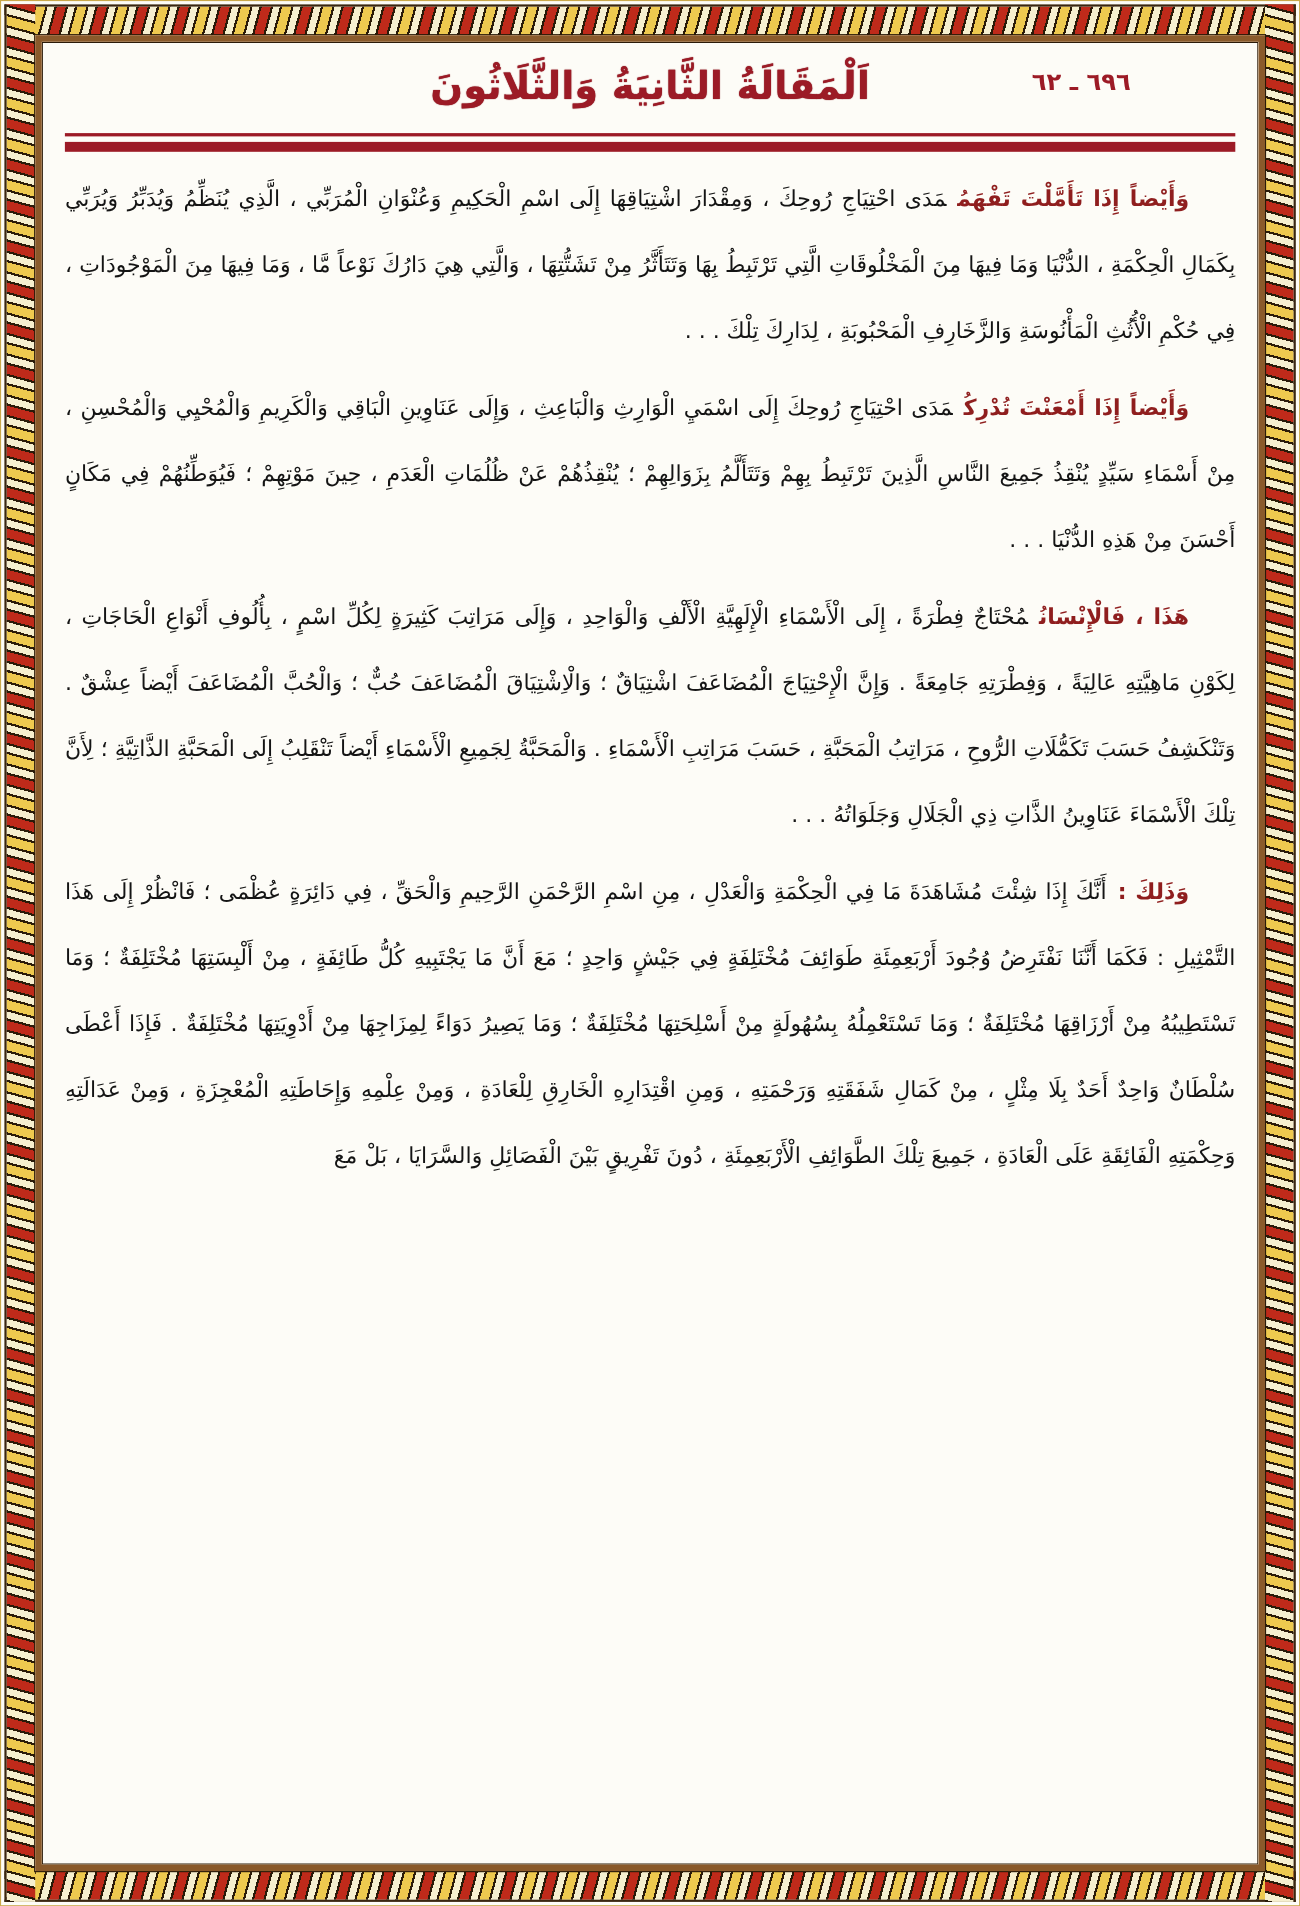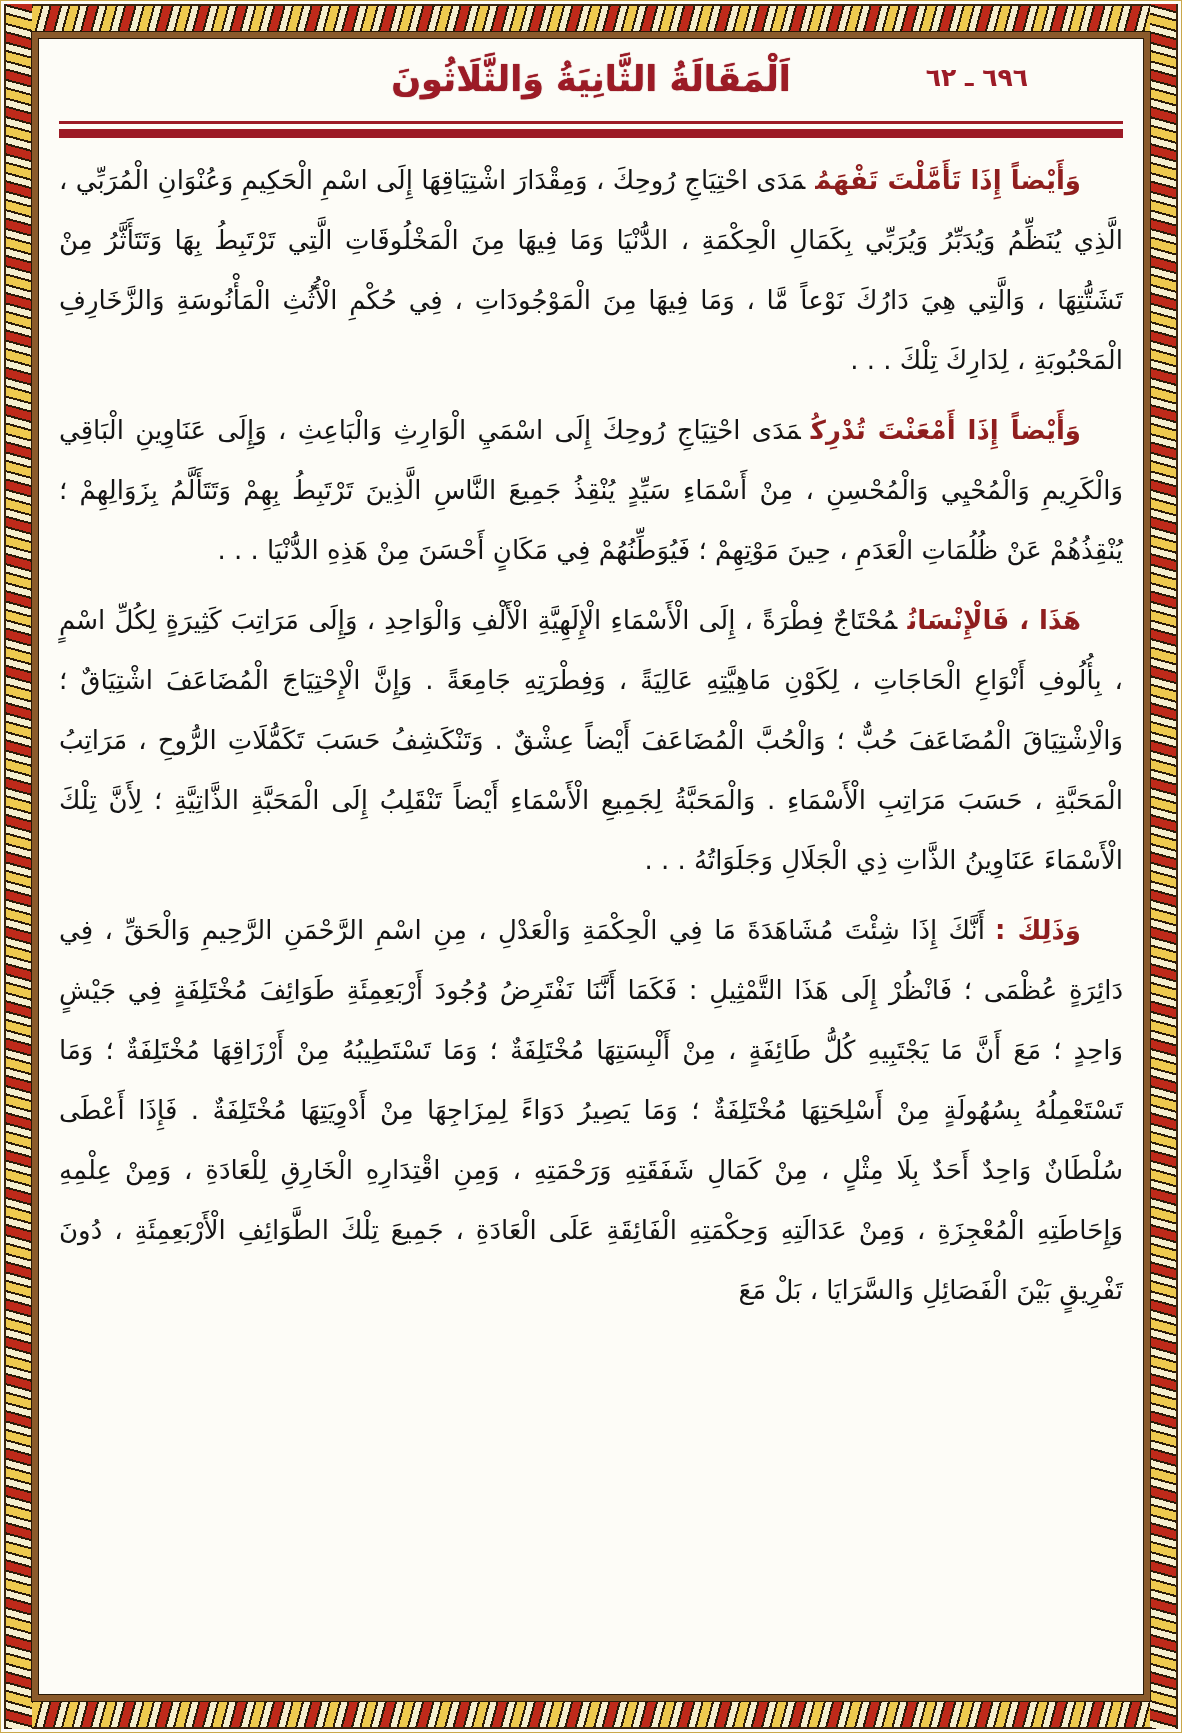--- a/index.html
+++ b/index.html
@@ -52,21 +52,21 @@
     padding: 8px 20px 0 20px;
     direction: rtl;
     overflow: hidden;
   }
 
   
   .header { position: relative; height: 72px; }
   .page-num {
     position: absolute;
     right: 95px; top: 16px;
-    font-size: 25px;
+    font-size: 22px;
     font-weight: bold;
     color: #9c1b26;
     letter-spacing: 2px;
     white-space: nowrap;
   }
   .title {
     position: absolute;
     left: 50%; top: 12px;
     transform: translateX(-50%);
     font-size: 35px;
@@ -75,21 +75,21 @@
     white-space: nowrap;
     text-shadow: 0 0 1px #7d1018;
   }
   .rules { margin-top: 2px; }
   .rule-thin  { height: 3px; background: #9c1b26; margin-bottom: 5px; }
   .rule-thick { height: 9px; background: #9c1b26; }
 
   
   .body { margin-top: 12px; }
   .para {
-    font-size: 26px;
+    font-size: 20px;
     line-height: 60px;
     text-align: justify;
     color: #141414;
     text-indent: 42px;
     margin: 10px 0;
   }
   .lead {
     color: #8f1e1e;
     font-weight: bold;
     margin-left: 10px;

